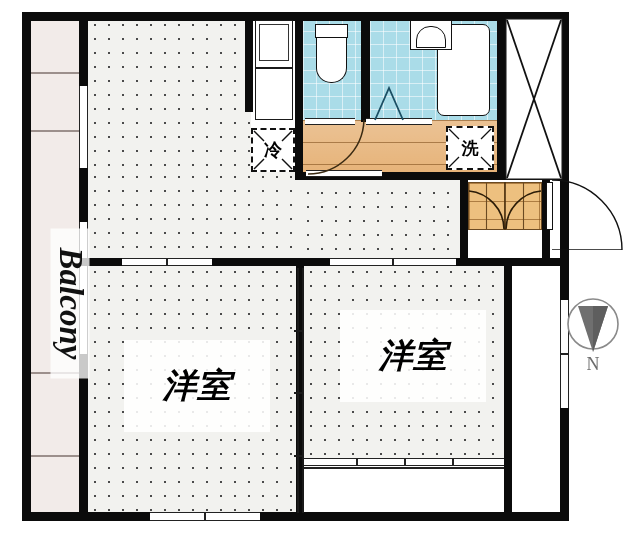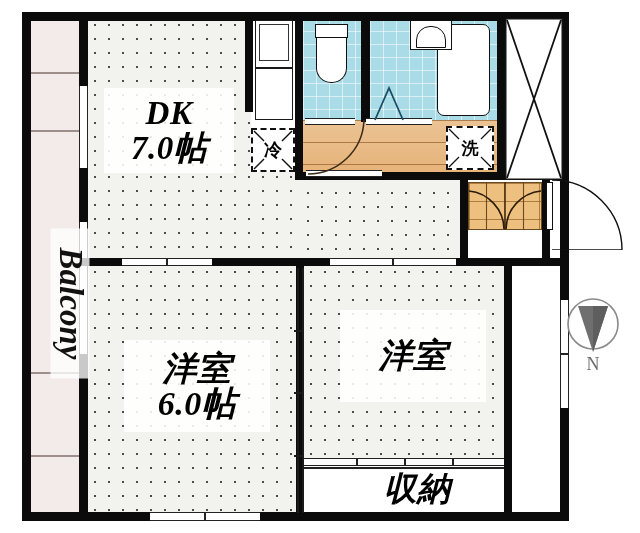--- a/index.html
+++ b/index.html
@@ -242,35 +242,29 @@
 
   <div class="abs" style="left:546px;top:182px;width:7px;height:48px;background:#fff;border:1.4px solid #111;box-sizing:border-box;"></div>
   <svg class="abs" width="80" height="72" style="left:550px;top:178px;">
     <path d="M2 2 A70 70 0 0 1 72 72" fill="none" stroke="#111" stroke-width="1.4"></path>
     <line x1="2" y1="72" x2="72" y2="72" stroke="#111" stroke-width="1.4"></line>
   </svg>
 
   <div class="balcony-text" style="left:-5px;top:284px;width:140px;font-size:33px;
               transform:rotate(90deg);text-align:center;">Balcony</div>
 
-  <div class="roomlabel" style="left:104px;top:88px;width:130px;height:85px;font-size:33px;">
-    <span>DK</span>
-    <span>7.0帖</span>
-  </div>
 
   <div class="roomlabel" style="left:124px;top:340px;width:146px;height:92px;font-size:34px;">
     <span>洋室</span>
-    <span>6.0帖</span>
   </div>
 
   <div class="roomlabel" style="left:340px;top:310px;width:146px;height:92px;font-size:34px;">
     <span>洋室</span>
   </div>
 
-  <div class="roomlabel" style="left:362px;top:468px;width:110px;height:42px;font-size:33px;background:transparent;">収納</div>
 
   <div class="compass-wrap" style="left:566px;top:296px;">
     <svg width="54" height="58">
       <circle cx="27" cy="28" r="25" fill="#ffffff" stroke="#8a8a8a" stroke-width="1.6"></circle>
       <polygon points="12,10 42,10 27,56" fill="#6f6f6f"></polygon>
       <polygon points="27,10 27,56 42,10" fill="#5e5e5e"></polygon>
     </svg>
     <div class="compass-n">N</div>
   </div>
 

